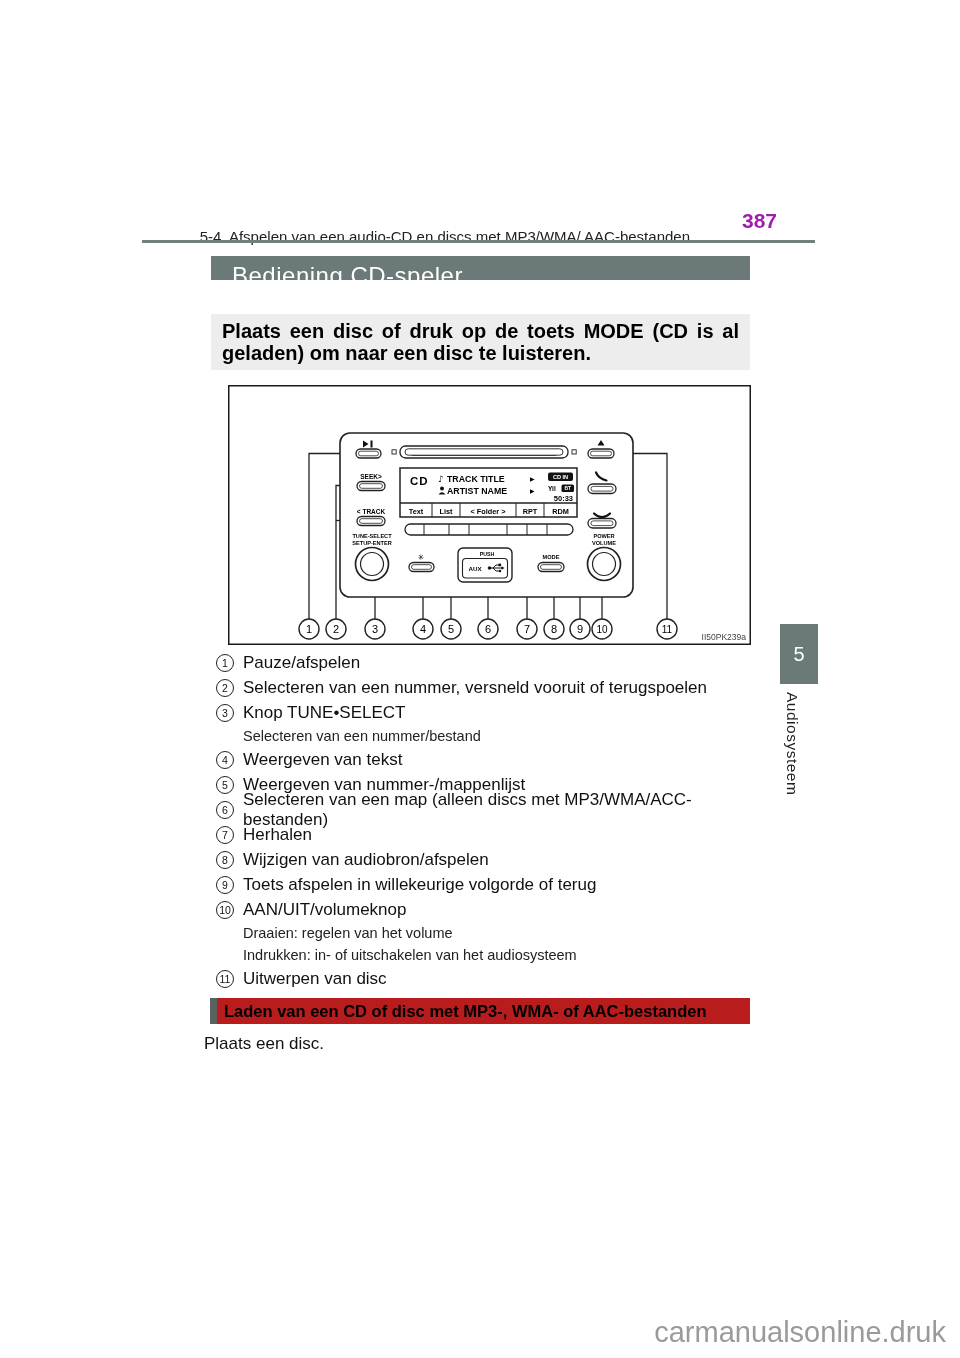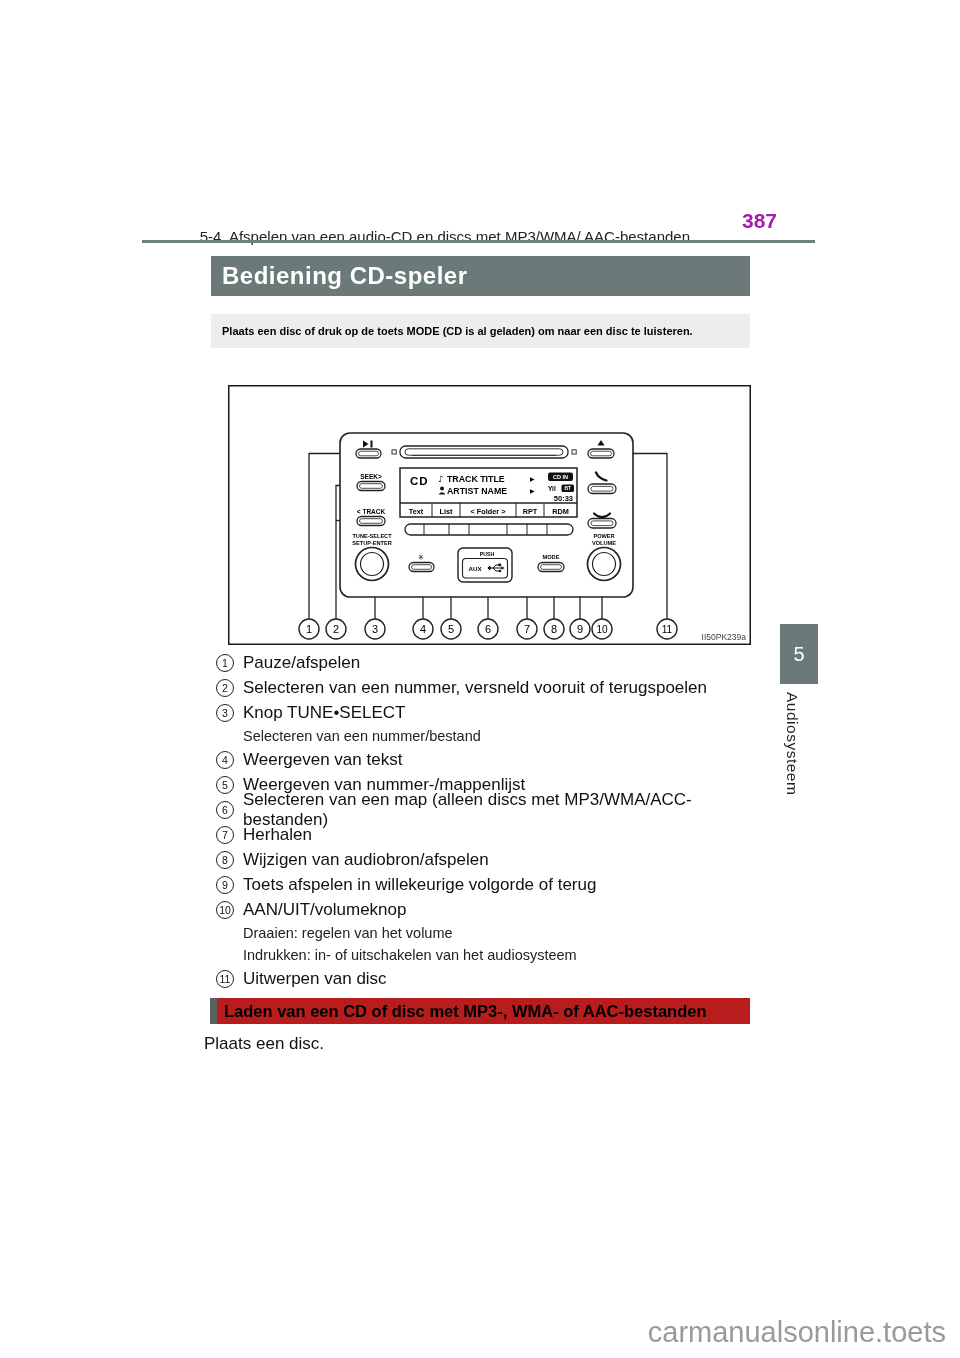--- a/index.html
+++ b/index.html
@@ -7,27 +7,27 @@
   #page{position:relative;width:960px;height:1358px;background:#fff;overflow:hidden;}
 
   
   .hdr-text{position:absolute;left:0;top:216px;width:690px;text-align:right;
             font-size:15px;color:#222;margin-top:12px;}
   .hdr-page{position:absolute;left:735px;top:209px;width:42px;text-align:right;
             font-size:21px;font-weight:bold;color:#a21caf;}
   .hdr-rule{position:absolute;left:142px;top:240px;width:673px;height:3px;background:#70807d;}
 
   
-  .title-bar{position:absolute;left:211px;top:256px;width:539px;height:40px;
-             background:#6b7a78;color:#fff;font-size:24px;font-weight:bold;
-             line-height:40px;padding-left:11px;box-sizing:border-box;letter-spacing:.5px;}
+  .title-bar{position:absolute;left:211px;top:256px;width:539px;height:24px;
+             background:#6b7a78;color:#fff;font-size:24px;font-weight:normal;
+             line-height:40px;padding-left:21px;box-sizing:border-box;letter-spacing:.5px;}
 
   
   .intro-box{position:absolute;left:211px;top:314px;width:539px;box-sizing:border-box;
-             background:#ededed;padding:6px 11px 6px 11px;font-size:11px;font-weight:bold;
+             background:#ededed;padding:6px 11px 6px 11px;font-size:20px;font-weight:bold;
              line-height:22px;text-align:justify;color:#000;}
 
   
   .diagram{position:absolute;left:228px;top:385px;width:523px;height:260px;}
   .diagram svg{display:block;}
 
   
   .legend{position:absolute;left:216px;top:650px;width:558px;}
   .lg-item{height:25px;display:flex;align-items:center;gap:9px;font-size:17px;color:#111;}
   .lg-num{flex:0 0 18px;width:18px;height:18px;border:1.3px solid #222;border-radius:50%;
@@ -299,15 +299,15 @@
 
   <div class="section-bar">
     <div class="section-accent"></div>
     <div class="section-title">Laden van een CD of disc met MP3-, WMA- of AAC-bestanden</div>
   </div>
   <div class="section-body">Plaats een disc.</div>
 
   <div class="tab-box">5</div>
   <div class="tab-label">Audiosysteem</div>
 
-  <div class="watermark">carmanualsonline.toets</div>
+  <div class="watermark">carmanualsonline.druk</div>
 
 </div>
 
 </body></html>

